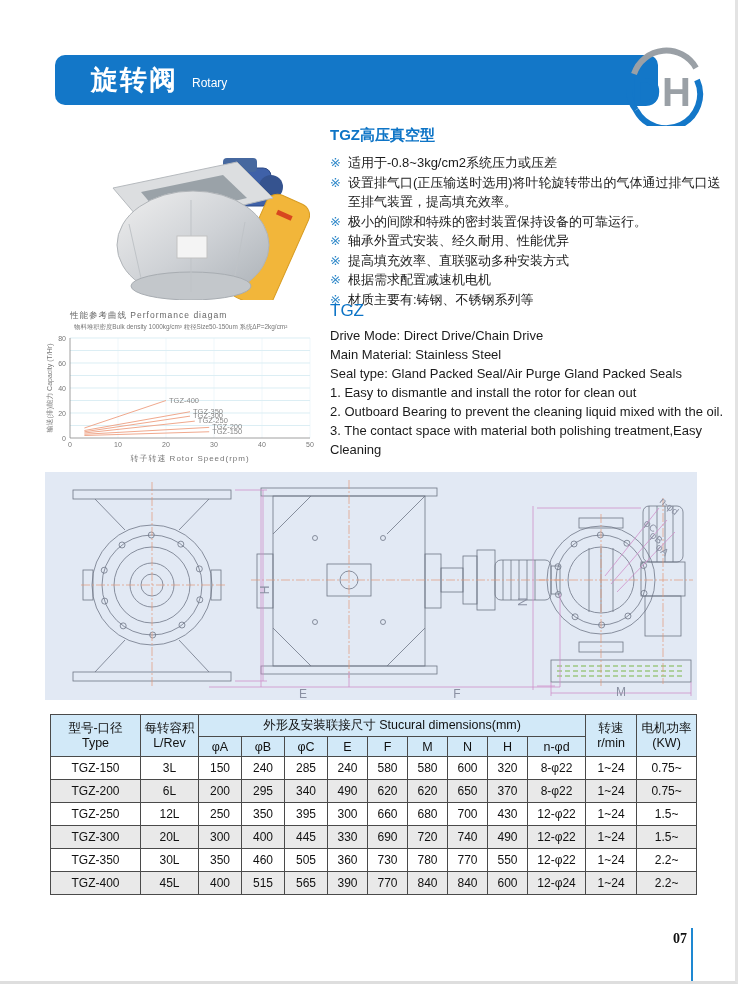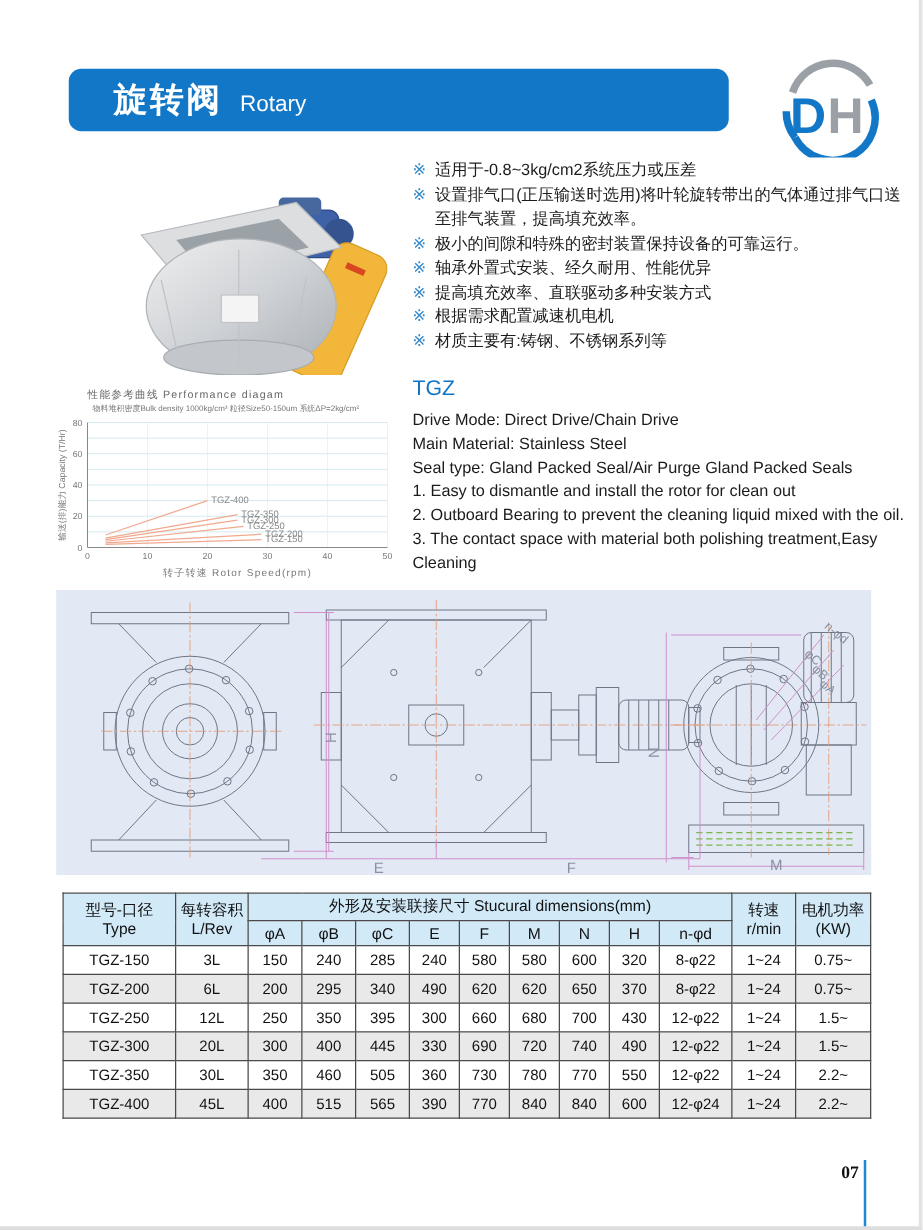--- a/index.html
+++ b/index.html
@@ -5,26 +5,26 @@
   * { margin:0; padding:0; box-sizing:border-box; }
   html,body { background:#f2f2f2; }
   body { font-family:"Liberation Sans","DejaVu Sans",sans-serif; }
   .page {
     position:relative; width:738px; height:984px; background:#ffffff;
     border-right:3px solid #e3e3e3; border-bottom:3px solid #dedede;
     overflow:hidden;
   }
   
   .header-bar {
-    position:absolute; left:55px; top:55px; width:528px; height:50px;
+    position:absolute; left:55px; top:55px; width:603px; height:50px;
     background:#1377c8; border-radius:10px;
     display:flex; align-items:center; padding-left:36px; color:#fff;
   }
   .header-bar .zh { font-size:27px; font-weight:bold; letter-spacing:2px; }
-  .header-bar .en { font-size:18px; margin-left:14px; margin-top:6px; }
+  .header-bar .en { font-size:12px; margin-left:14px; margin-top:6px; }
   .dh-logo { position:absolute; left:620px; top:44px; width:92px; height:82px; }
   
   .photo { position:absolute; left:95px; top:140px; width:215px; height:160px; }
   
   .features { position:absolute; left:330px; top:126px; width:394px; }
   .features .title { color:#0d74c6; font-size:15px; font-weight:bold; margin-bottom:8px; }
   .feature-item { display:flex; font-size:13px; color:#1b1b1b; line-height:19.5px; }
   .feature-item .mark { color:#2f88c9; margin-right:7px; flex:0 0 auto; }
   
   .intro { position:absolute; left:330px; top:301px; width:402px; }
@@ -94,20 +94,21 @@
       <polygon points="18,48 142,22 178,58 52,88" fill="#dcdee0" stroke="#b6babe"></polygon>
       <polygon points="46,52 128,35 152,58 68,78" fill="#9aa2a8"></polygon>
       <ellipse cx="98" cy="105" rx="76" ry="54" fill="url(#steel)" stroke="#b0b4b8"></ellipse>
       <ellipse cx="96" cy="146" rx="60" ry="14" fill="#c3c7cb" stroke="#a8adb2"></ellipse>
       <path d="M34 84 L46 138 M96 60 L96 152 M150 82 L140 136" stroke="#bfc3c7" fill="none"></path>
       <rect x="82" y="96" width="30" height="22" fill="#f4f4f4" stroke="#c2c2c2"></rect>
     </g>
   </svg>
 
   <div class="features">
+    <div class="title">TGZ高压真空型</div>
     <div id="features-list">
         <div class="feature-item">
           <span class="mark">※</span>
           <span>适用于-0.8~3kg/cm2系统压力或压差</span>
         </div>
         <div class="feature-item">
           <span class="mark">※</span>
           <span>设置排气口(正压输送时选用)将叶轮旋转带出的气体通过排气口送至排气装置，提高填充效率。</span>
         </div>
         <div class="feature-item">

